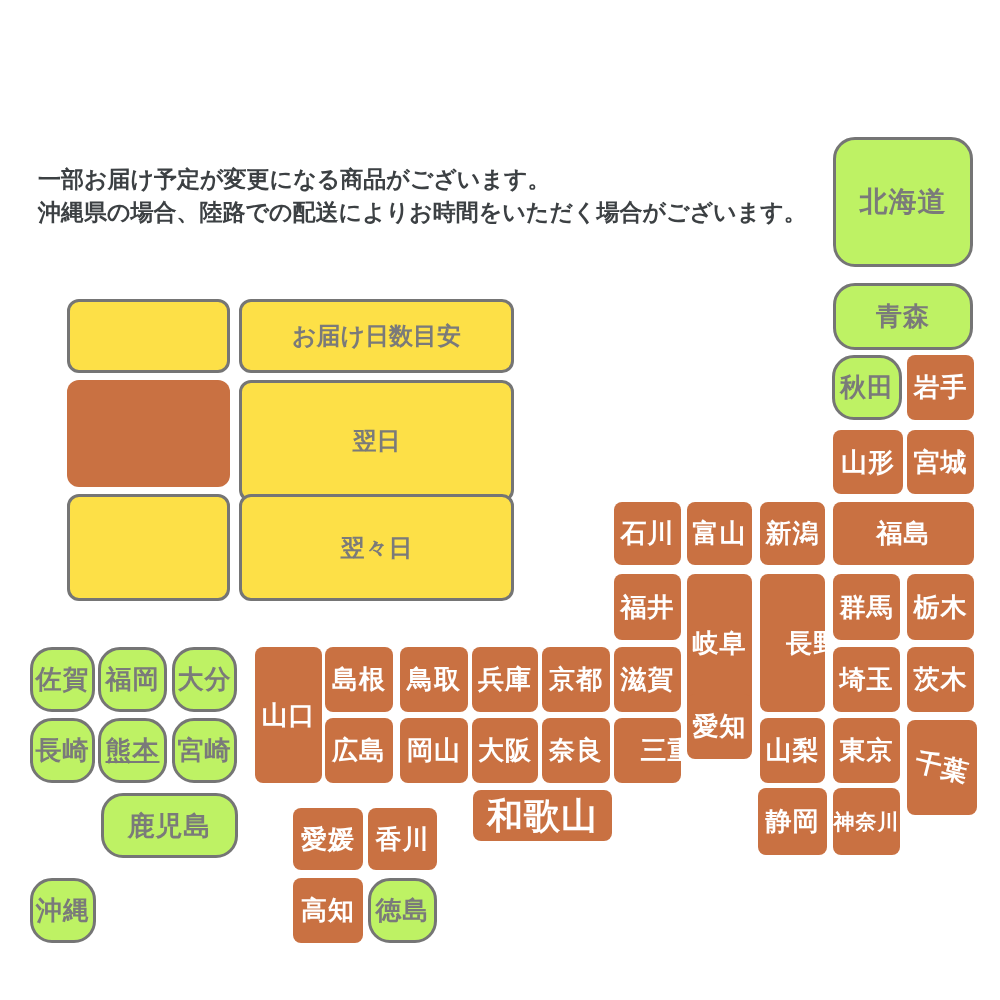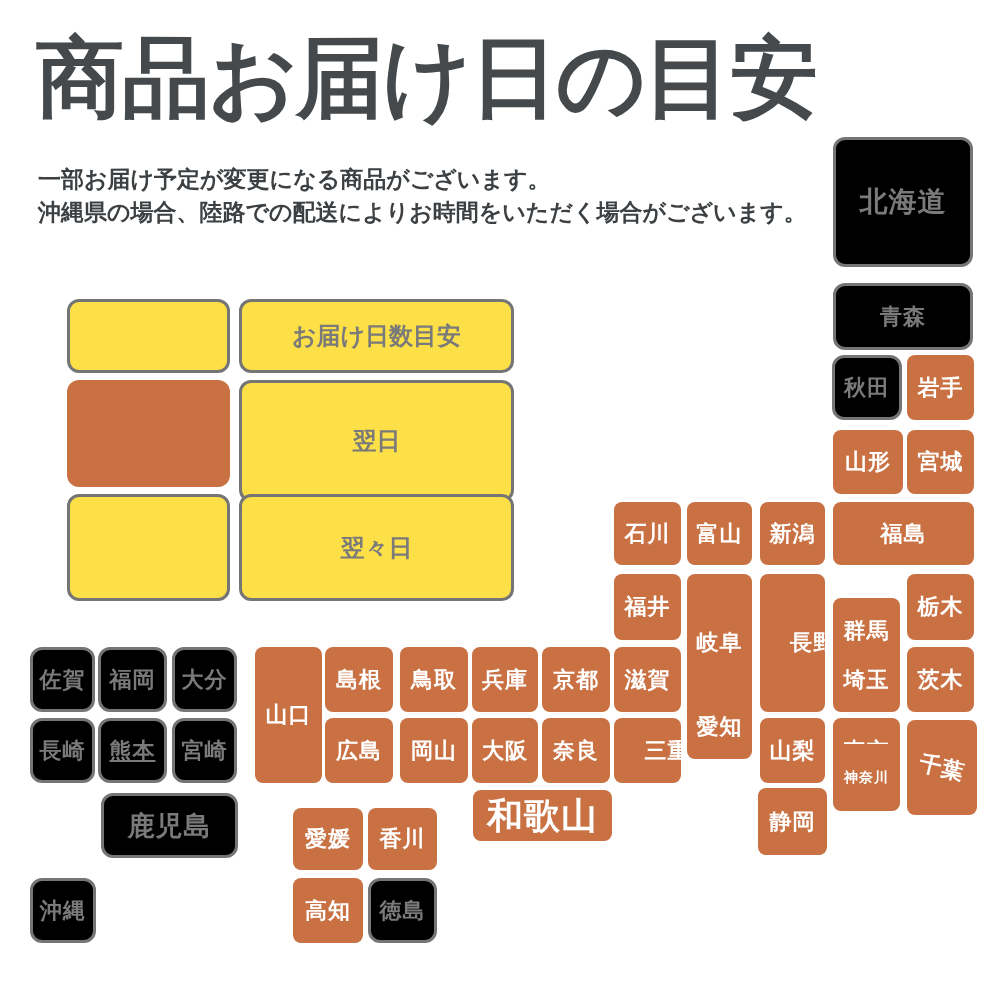--- a/index.html
+++ b/index.html
@@ -30,32 +30,31 @@
     position:absolute;box-sizing:border-box;border-radius:12px;
     display:flex;align-items:center;justify-content:center;
     font-weight:bold;color:var(--tile-text);font-size:24px;
   }
   .legend-box.outlined{border:3px solid var(--border-gray);background:#fde047;}
   .legend-box.filled{background:var(--orange);border:none;}
   
   .tile{
     position:absolute;box-sizing:border-box;
     display:flex;align-items:center;justify-content:center;
-    font-weight:bold;font-size:22px;letter-spacing:1px;
+    font-weight:bold;font-size:26px;letter-spacing:1px;
   }
   .tile.orange{background:var(--orange);color:#ffffff;border-radius:8px;}
-  .tile.white{background:#000000;color:var(--tile-text);border:3px solid var(--border-gray);border-radius:12px;}
+  .tile.white{background:#bef264;color:var(--tile-text);border:3px solid var(--border-gray);border-radius:22px;}
   .tile span{display:block;white-space:nowrap;}
 </style>
 </head>
 <body>
 
 <div class="stage">
 
-  <h1 class="page-title">商品お届け日の目安</h1>
 
   <div class="notes">
     <p>一部お届け予定が変更になる商品がございます。</p>
     <p>沖縄県の場合、陸路での配送によりお時間をいただく場合がございます。</p>
   </div>
 
   <div>
     <div class="legend-box outlined" style="left:67px;top:299px;width:163px;height:74px;"></div>
     <div class="legend-box outlined" style="left:239px;top:299px;width:275px;height:74px;">お届け日数目安</div>
 
@@ -99,21 +98,21 @@
       </div>
       <div class="tile orange" style="left: 614px; top: 574px; width: 67px; height: 66px;">
         <span>福井</span>
       </div>
       <div class="tile orange" style="left: 687px; top: 574px; width: 65px; height: 138px;">
         <span>岐阜</span>
       </div>
       <div class="tile orange" style="left: 760px; top: 574px; width: 65px; height: 138px; padding-left: 41px;">
         <span>長野</span>
       </div>
-      <div class="tile orange" style="left: 833px; top: 598px; width: 67px; height: 66px;">
+      <div class="tile orange" style="left: 833px; top: 574px; width: 67px; height: 66px;">
         <span>群馬</span>
       </div>
       <div class="tile orange" style="left: 907px; top: 574px; width: 67px; height: 66px;">
         <span>栃木</span>
       </div>
       <div class="tile orange" style="left: 614px; top: 647px; width: 67px; height: 65px;">
         <span>滋賀</span>
       </div>
       <div class="tile orange" style="left: 833px; top: 647px; width: 67px; height: 65px;">
         <span>埼玉</span>
@@ -183,21 +182,21 @@
       </div>
       <div class="tile white" style="left: 101px; top: 793px; width: 137px; height: 65px; font-size: 27px;">
         <span>鹿児島</span>
       </div>
       <div class="tile orange" style="left: 473px; top: 790px; width: 139px; height: 51px; font-size: 36px; align-items: flex-end;">
         <span>和歌山</span>
       </div>
       <div class="tile orange" style="left: 758px; top: 788px; width: 69px; height: 67px;">
         <span>静岡</span>
       </div>
-      <div class="tile orange" style="left: 833px; top: 744px; width: 67px; height: 67px; font-size: 14px;">
+      <div class="tile orange" style="left: 833px; top: 788px; width: 67px; height: 67px; font-size: 21px;">
         <span>神奈川</span>
       </div>
       <div class="tile orange" style="left: 293px; top: 808px; width: 70px; height: 62px;">
         <span>愛媛</span>
       </div>
       <div class="tile orange" style="left: 368px; top: 808px; width: 69px; height: 62px;">
         <span>香川</span>
       </div>
       <div class="tile orange" style="left: 293px; top: 878px; width: 70px; height: 65px;">
         <span>高知</span>

